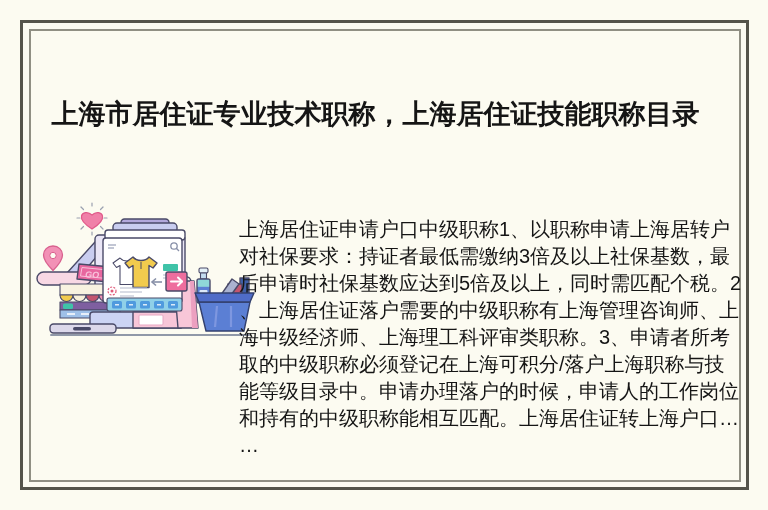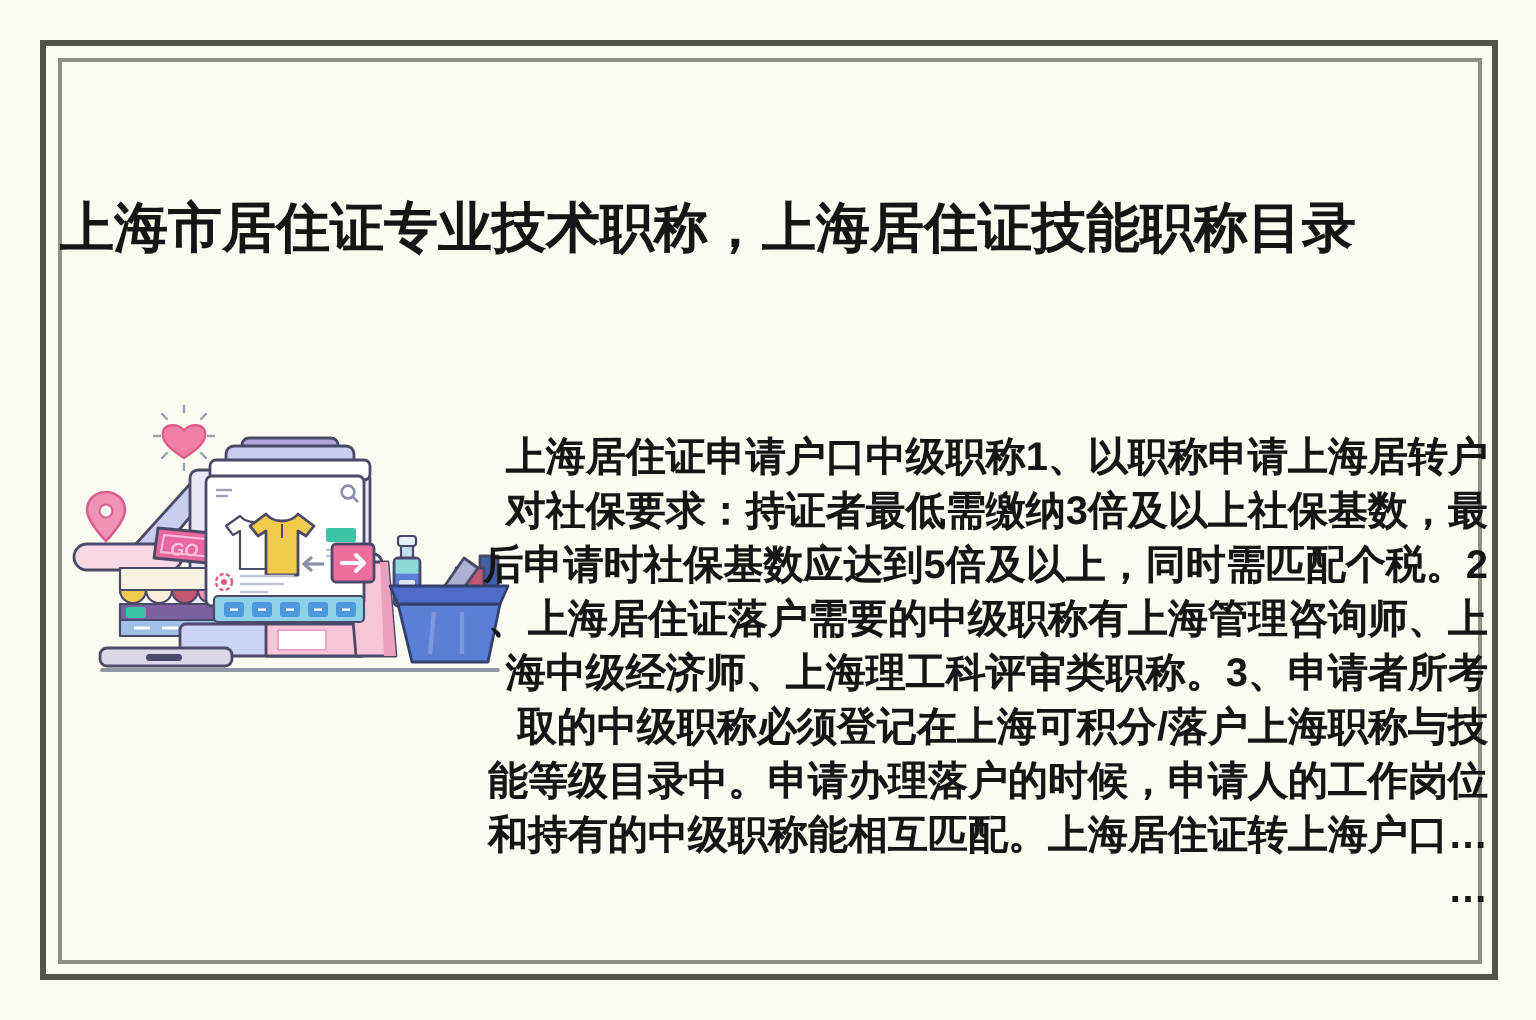--- a/index.html
+++ b/index.html
@@ -11,27 +11,27 @@
   .frame-outer{
     position:absolute;left:20px;top:20px;width:723px;height:464px;
     border:3px solid var(--frame-outer,#55544a);
   }
   .frame-inner{
     position:absolute;left:6px;top:6px;right:5px;bottom:5px;
     border:2px solid var(--frame-inner,#8f8e82);
   }
   .page-title{
     position:absolute;left:30px;top:79px;width:691px;
-    font-size:27px;line-height:34px;font-weight:800;
+    text-align:center;font-size:27px;line-height:34px;font-weight:800;
     color:var(--ink,#141414);white-space:nowrap;letter-spacing:0;
   }
   .hero{position:absolute;left:35px;top:185px;width:220px;height:160px;}
   .article-body{
     position:absolute;left:239px;top:216px;width:505px;
-    text-align:right;font-size:20px;line-height:27px;font-weight:700;
+    text-align:left;font-size:20px;line-height:27px;font-weight:400;
     color:var(--ink,#161616);white-space:pre-line;
   }
   svg .outline{stroke:var(--outline,#4a4a68);stroke-width:1.4;stroke-linejoin:round;stroke-linecap:round;}
   svg .thin{stroke-width:1.1;}
   svg text{font-family:"Liberation Sans",sans-serif;}
 </style>
 </head>
 <body>
 
 <div class="frame-outer">

